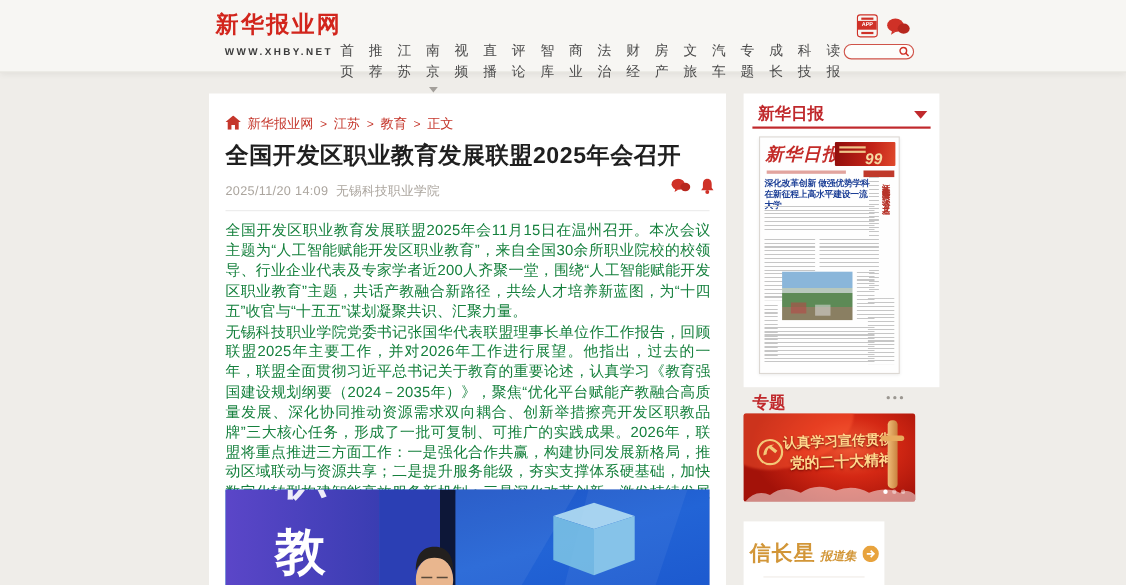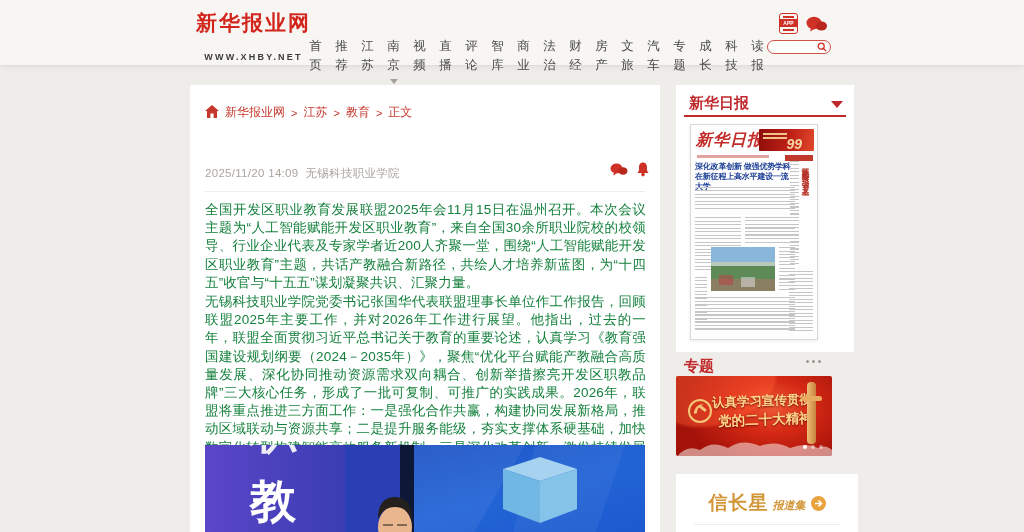--- a/index.html
+++ b/index.html
@@ -4,21 +4,21 @@
 <style>
   * { margin:0; padding:0; box-sizing:border-box; }
   html,body { width:1024px; height:532px; overflow:hidden; }
   body { font-family:"Liberation Sans", sans-serif; background:#efede9; position:relative; }
 
   
   .site-header { position:absolute; left:0; top:0; width:1024px; height:66px;
     background:#f7f6f3; border-bottom:1px solid #e2dfda; box-shadow:0 2px 5px rgba(0,0,0,.05); z-index:5;}
   .logo { position:absolute; left:196px; top:11px; text-align:center; cursor:pointer; }
   .logo-title { font-size:21px; font-weight:bold; color:#d2251c; letter-spacing:2px; line-height:1.1; }
-  .logo-sub { font-size:9px; font-weight:bold; color:#3c3c3c; letter-spacing:2.2px; margin-top:18px; }
+  .logo-sub { font-size:9px; font-weight:bold; color:#3c3c3c; letter-spacing:2.2px; margin-top:8px; }
   .nav { position:absolute; left:308px; top:13px; display:flex; gap:11px; }
   .nav-item { width:15px; font-size:12.5px; color:#4a4a4a; line-height:1.5; text-align:center;
     word-break:break-all; cursor:pointer; position:relative;margin-top:24px; }
   .nav-caret { position:absolute; left:50%; margin-left:-4px; bottom:-9px; width:0; height:0;
     border-left:4px solid transparent; border-right:4px solid transparent; border-top:5px solid #a39f9a; }
   .hdr-icons { position:absolute; left:779px; top:13px; display:flex; gap:8px; align-items:flex-start; }
   .appicon { width:19px; height:21px; border:1.6px solid #cf3127; border-radius:3px; position:relative; cursor:pointer;}
   .appicon .bar { position:absolute; left:3px; right:3px; height:1.6px; background:#cf3127; }
   .appicon .bar.t { top:2px; } .appicon .bar.b { bottom:2px; }
   .appicon .lbl { position:absolute; left:0; right:0; top:5px; font-size:5px; font-weight:bold;
@@ -87,21 +87,21 @@
   .tb-flag { position:absolute; left:-18px; top:-22px; width:120px; height:70px; border-radius:50%;
     background:rgba(255,90,50,.45); transform:rotate(-18deg); filter:blur(1px); }
   .pillar { position:absolute; right:16px; top:6px; width:9px; height:62px; border-radius:4px;
     background:linear-gradient(to right,#f0bd78,#c9823f); }
   .pillar:before { content:""; position:absolute; left:-6px; top:14px; width:21px; height:5px;
     border-radius:3px; background:#e8ab5e; }
   .tb-dots { position:absolute; right:9px; bottom:7px; display:flex; gap:4px; }
   .tb-dots i { width:4px; height:4px; border-radius:50%; background:rgba(255,255,255,.45); display:block; cursor:pointer;}
   .tb-dots i.on { background:#fff; }
 
-  .card-reports { position:absolute; left:676px; top:474px; width:182px; height:58px; background:#fff; cursor:pointer;}
+  .card-reports { position:absolute; left:676px; top:474px; width:128px; height:58px; background:#fff; cursor:pointer;}
   .rep-row { position:absolute; left:0; right:0; top:16px; display:flex; justify-content:center; align-items:baseline; }
   .rep-name { font-family:"DejaVu Serif", serif; font-weight:bold; font-size:19px; color:#d29638; letter-spacing:1px;}
   .rep-suffix { font-style:italic; font-weight:bold; font-size:11px; color:#d29638; margin-left:4px; }
   .rep-arrow { margin-left:5px; position:relative; top:2px; }
   .rep-rule { position:absolute; left:18px; right:18px; top:50px; height:1px; background:#f0ece7; }
 </style>
 </head>
 <body>
 
 <div class="site-header">
@@ -170,20 +170,21 @@
     </span>
     <span class="crumb-link">新华报业网</span>
     <span class="sep">&gt;</span>
     <span class="crumb-link">江苏</span>
     <span class="sep">&gt;</span>
     <span class="crumb-link">教育</span>
     <span class="sep">&gt;</span>
     <span>正文</span>
   </div>
 
+  <h1 class="art-title">全国开发区职业教育发展联盟2025年会召开</h1>
 
   <div class="art-meta">
     <span>2025/11/20 14:09</span>&nbsp;&nbsp;<span>无锡科技职业学院</span>
   </div>
 
   <span class="meta-ic comment">
     <svg width="18" height="13" viewBox="0 0 18 13">
       <ellipse cx="6.5" cy="5.5" rx="6" ry="5" fill="#cf3127"></ellipse>
       <ellipse cx="13" cy="8" rx="4.5" ry="3.8" fill="#b7271e"></ellipse>
       <path d="M4 9.5 L3.2 12.5 L6.6 10.6 Z" fill="#cf3127"></path>

